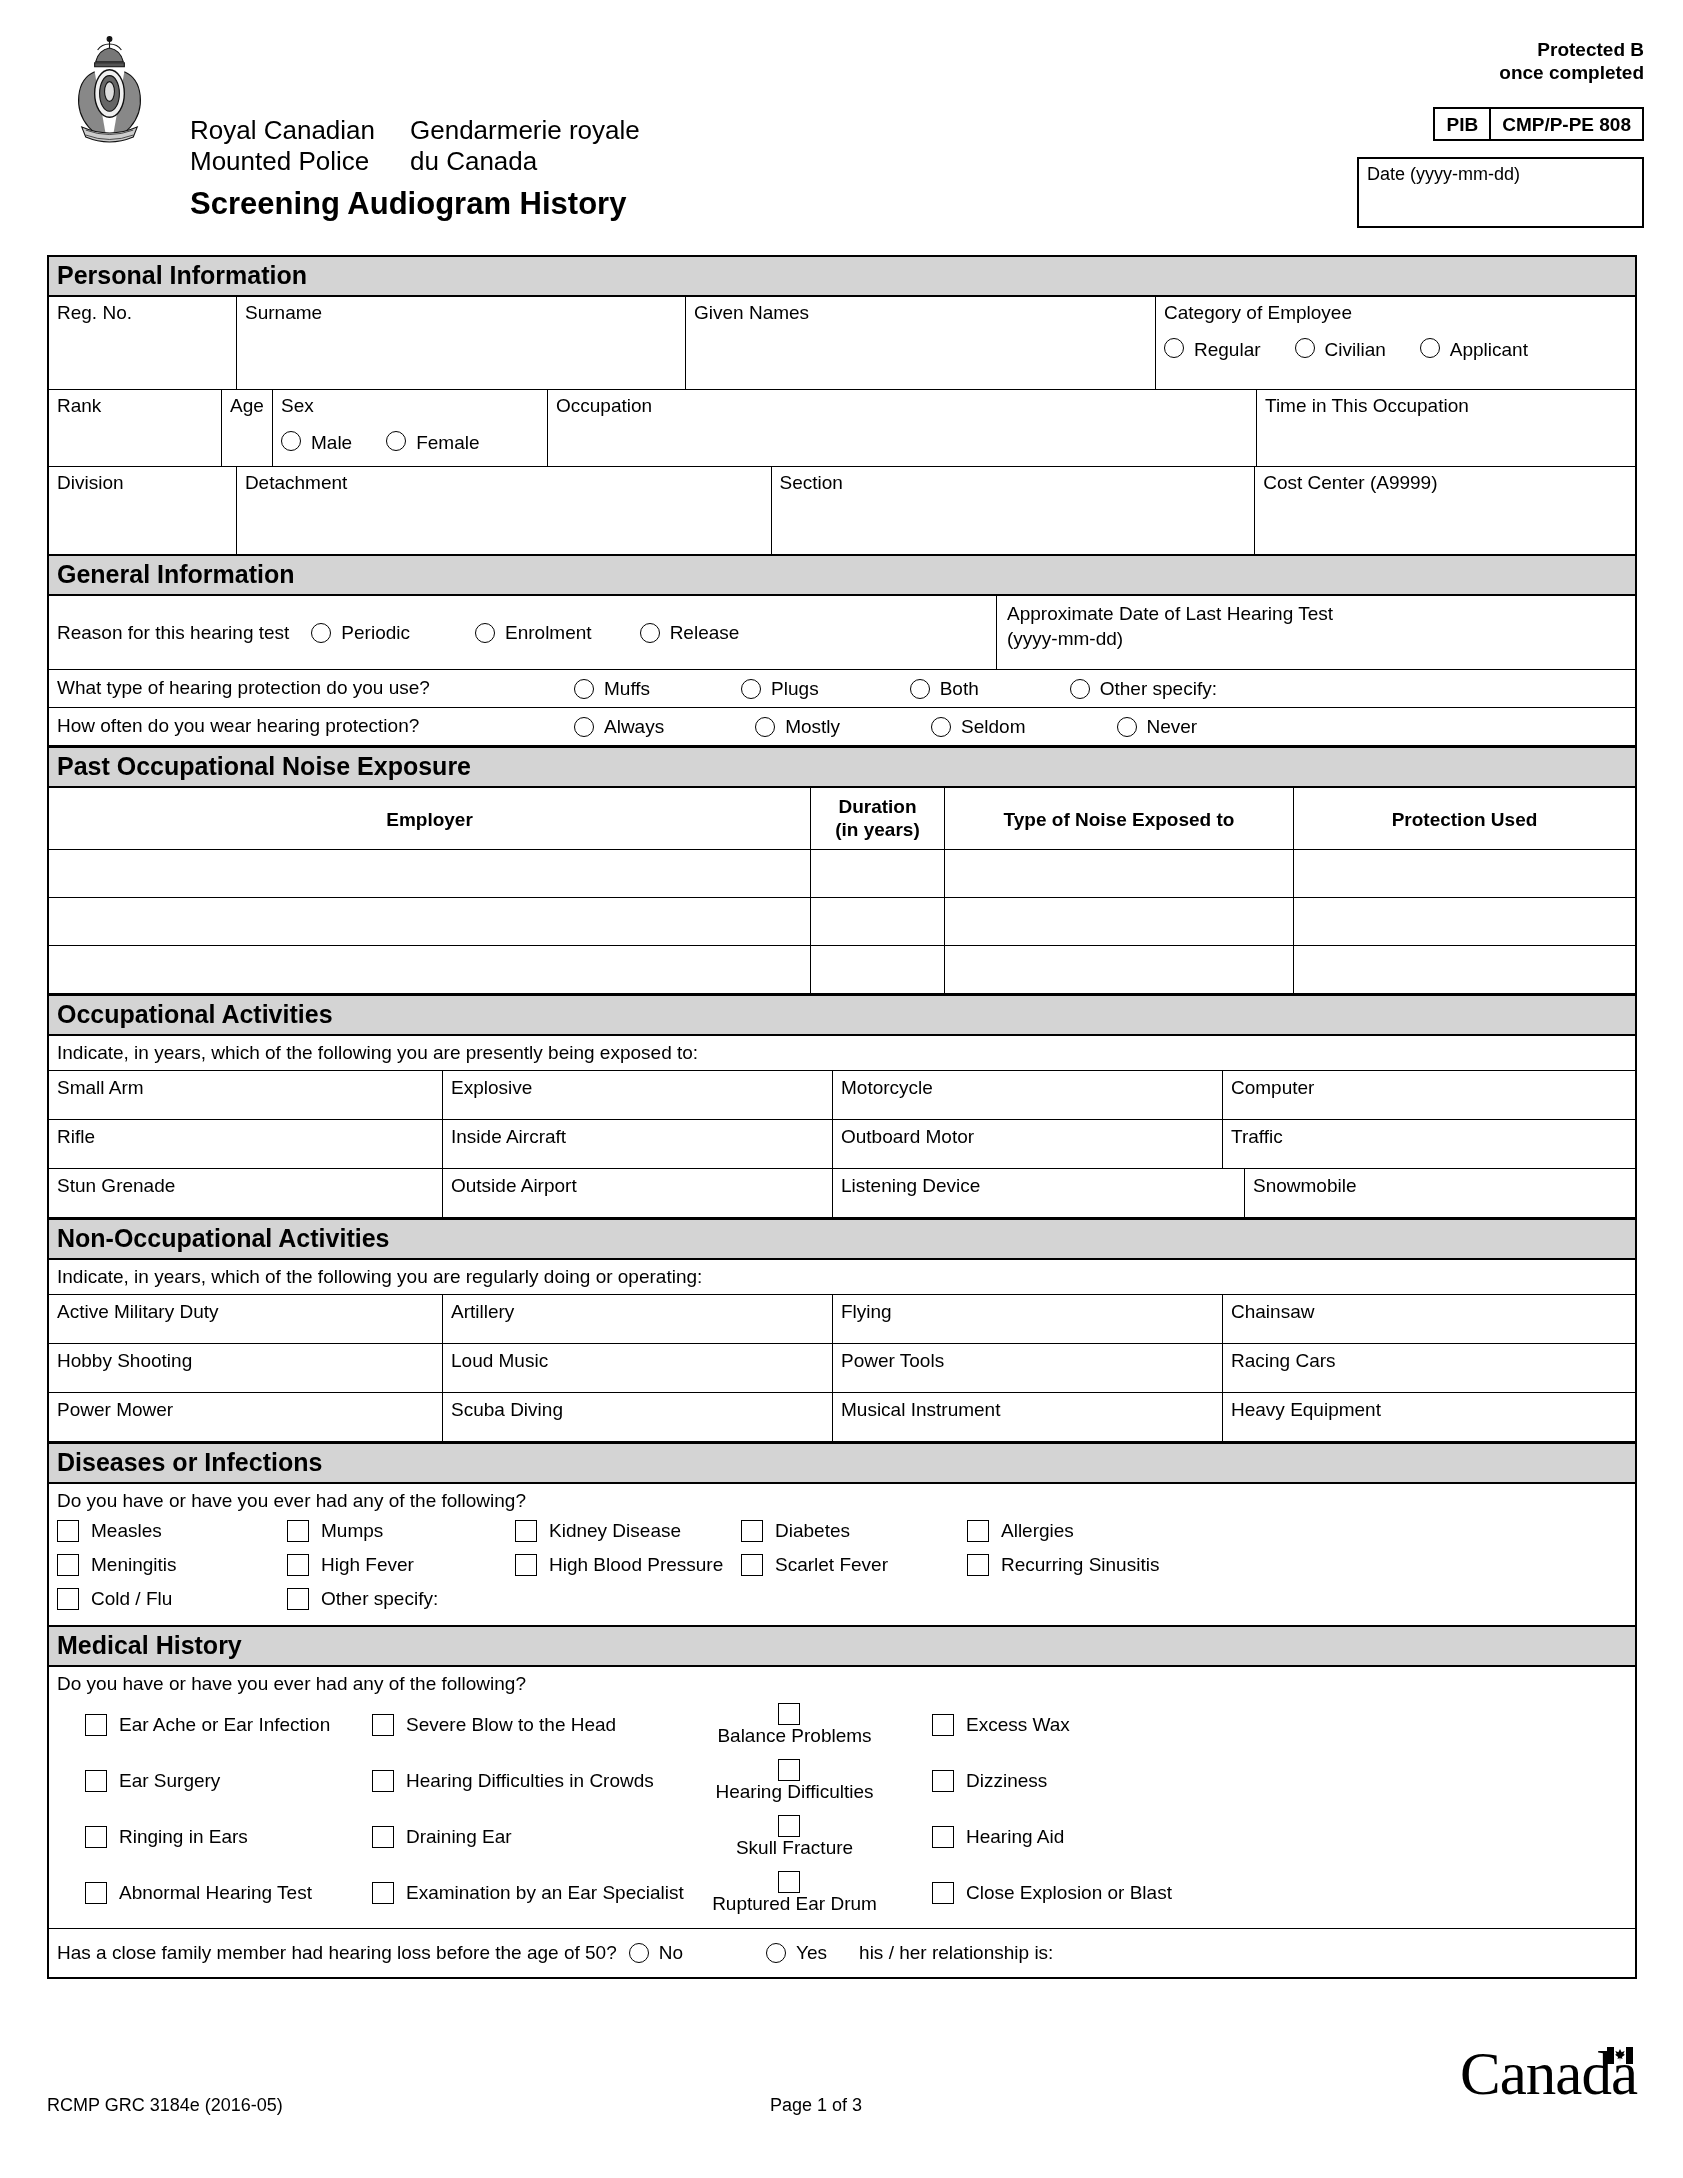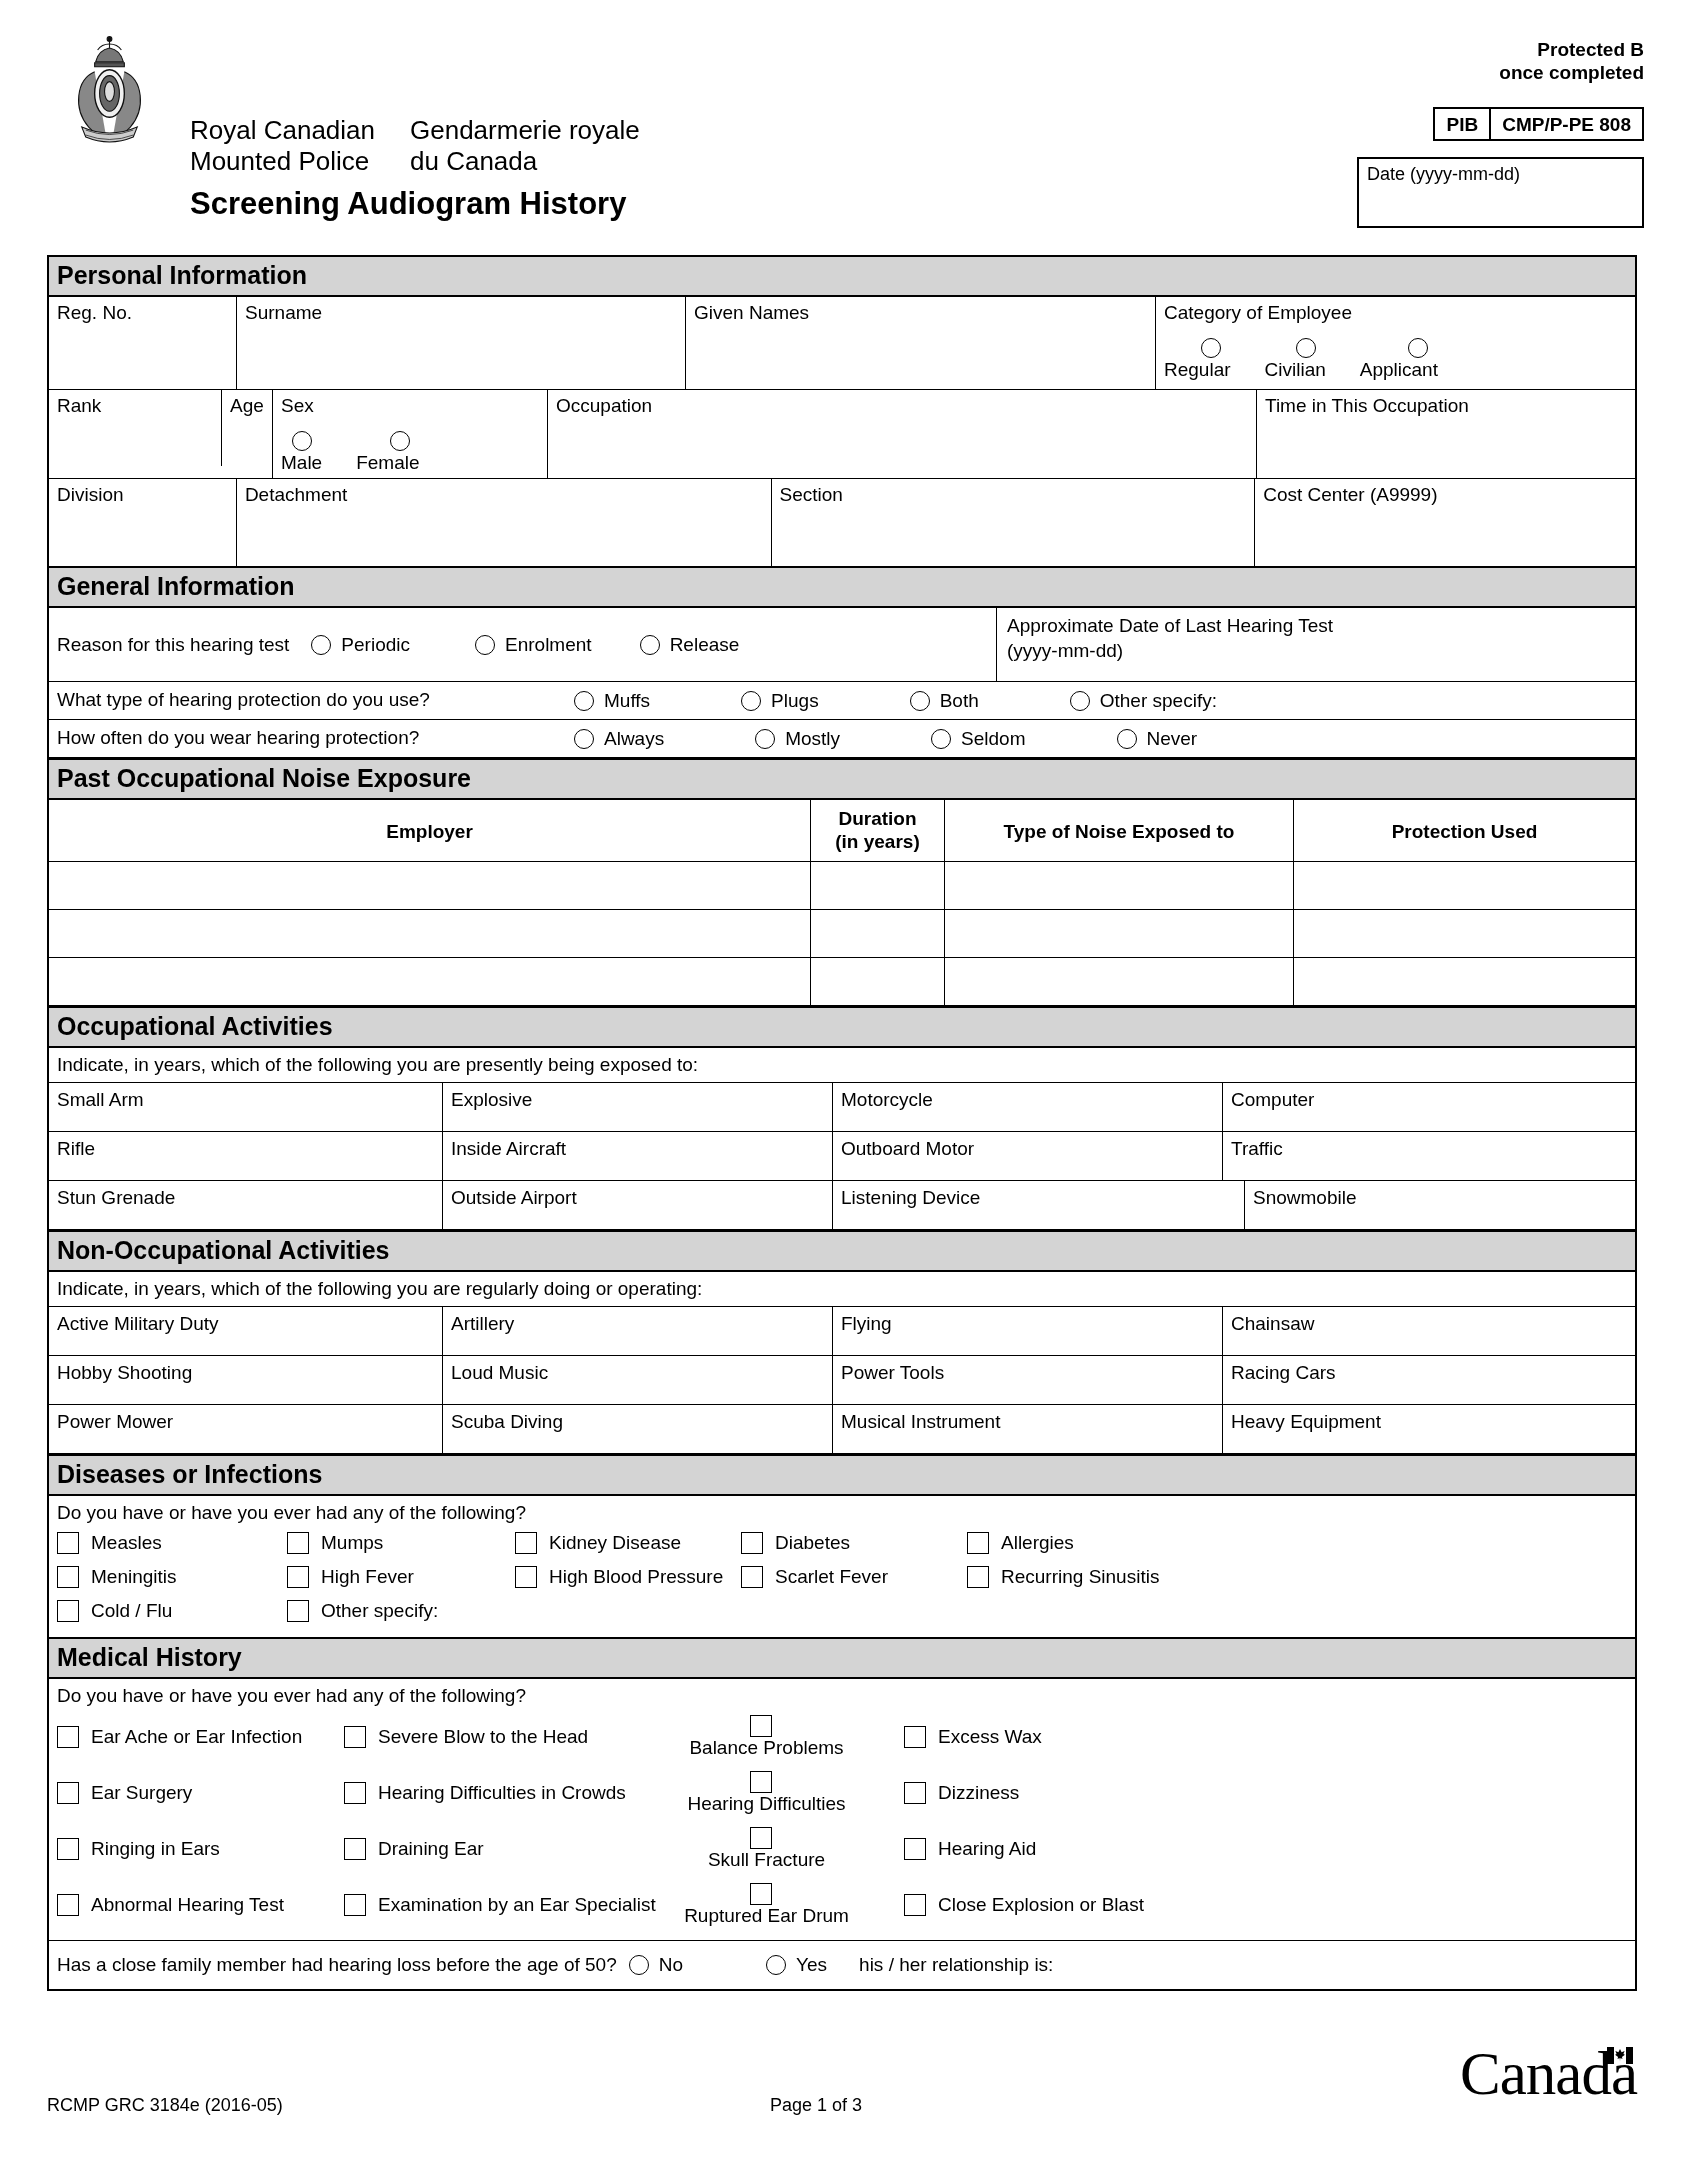--- a/index.html
+++ b/index.html
@@ -107,21 +107,21 @@
     border-right: 1.5px solid #000;
     padding: 4px 7px 4px 8px;
     font-size: 19px;
     position: relative;
     line-height: 23px;
   }
   .cell:last-child { border-right: none; }
   .cell.noborder { border-right: none; }
 
   .opts { margin-top: 14px; display: flex; align-items: center; }
-  .opt { display: inline-flex; align-items: flex-end; margin-right: 34px; white-space: nowrap; flex-direction: column;}
+  .opt { display: inline-flex; align-items: flex-start; margin-right: 34px; white-space: nowrap;}
   .radio {
     display: inline-block;
     width: 20px; height: 20px;
     border: 1.8px solid #000;
     border-radius: 50%;
     margin-right: 10px;
     background: #fff;
     flex: none;
   }
   .opt-label { font-size: 19px; }
@@ -552,21 +552,21 @@
         </label>
         <label class="cb-item dis-c2">
           <span class="checkbox"></span>
           <span class="cb-label">Other  specify:</span>
         </label>
       </div>
     </div>
 
     <div class="band">Medical History</div>
     <div class="cb-note">Do you have or have you ever had any of the following?</div>
-    <div class="cb-grid" style="padding-bottom:6px;">
+    <div class="cb-grid" style="padding-bottom:6px;margin-left:28px;">
       <div class="cb-line">
         <label class="cb-item mh-c1">
           <span class="checkbox"></span>
           <span class="cb-label">Ear Ache or Ear Infection</span>
         </label>
         <label class="cb-item mh-c2">
           <span class="checkbox"></span>
           <span class="cb-label">Severe Blow to the Head</span>
         </label>
         <label class="cb-item mh-c3">

